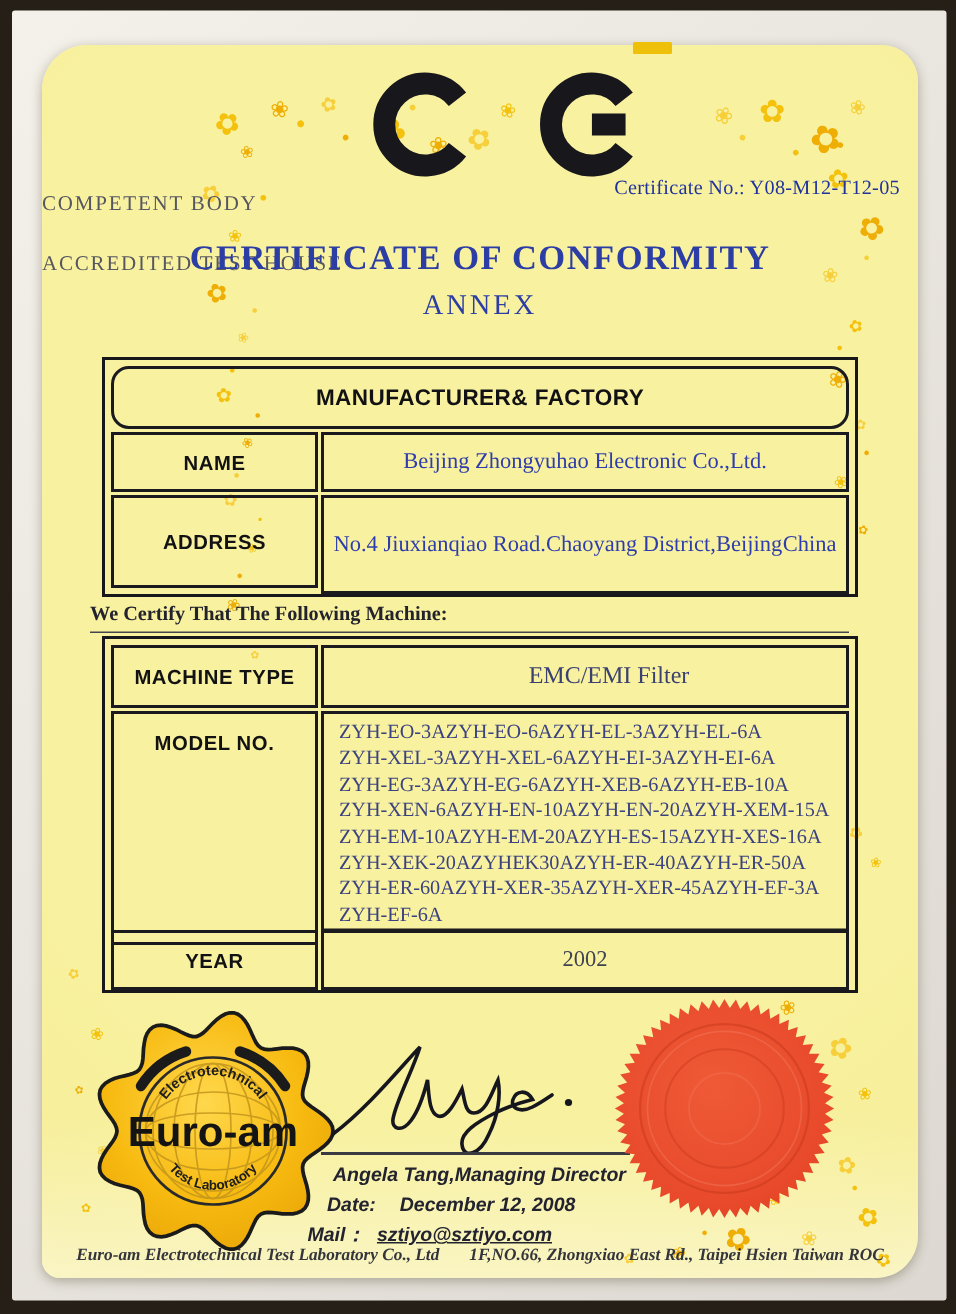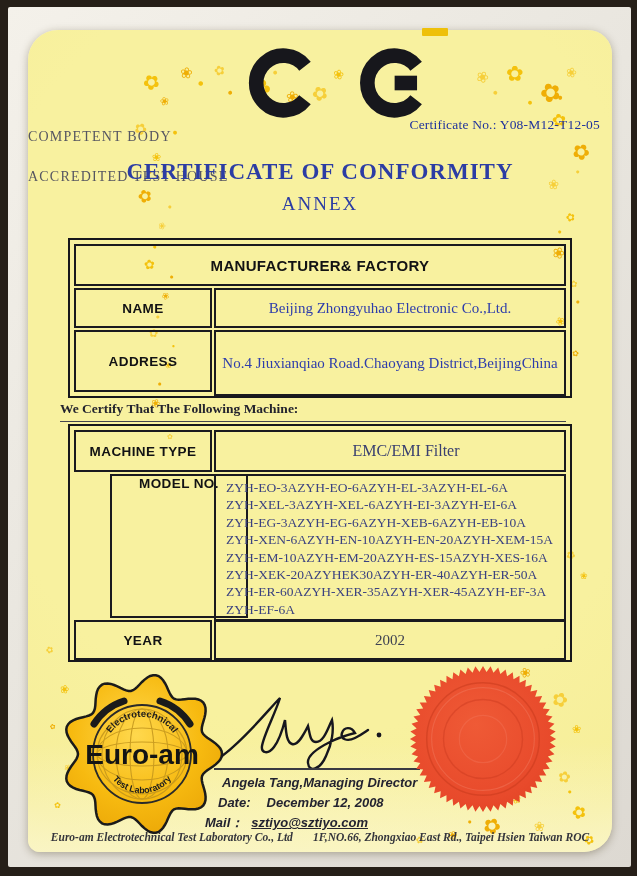--- a/index.html
+++ b/index.html
@@ -31,28 +31,28 @@
   .competent-row{position:absolute;left:0;right:0;top:99px;display:flex;justify-content:center;gap:24px;
     font-size:14px;color:#565661;letter-spacing:1.2px;flex-direction:column;}
   .doc-title{position:absolute;left:0;right:0;top:129px;text-align:center;font-size:23px;color:#2c3da4;letter-spacing:1px;font-weight:700;}
   .doc-subtitle{position:absolute;left:0;right:0;top:163px;text-align:center;font-size:19px;color:#2c3da4;letter-spacing:2px;font-weight:500;}
   .ce{position:absolute;left:220px;top:14px;}
 
   .box-table{position:absolute;border:2px solid #17171c;}
   .cellbox{position:absolute;border:2px solid #1a1a1f;display:flex;align-items:center;justify-content:center;}
   .lbl{font-family:"Liberation Sans",sans-serif;font-weight:700;color:#121214;font-size:13.5px;letter-spacing:.4px;}
   .val{color:#2e3dab;font-size:15px;text-align:center;}
-  .tbl-header{font-family:"Liberation Sans",sans-serif;font-weight:700;color:#121214;font-size:15px;letter-spacing:.3px;}
+  .tbl-header{font-family:"Liberation Sans",sans-serif;font-weight:700;color:#121214;font-size:15px;letter-spacing:.3px;border-radius:12px;}
   .addr-val{flex-direction:row;justify-content:space-evenly;padding:2px 6px;}
   .mt-val{color:#3a4070;font-size:16px;}
   .year-val{color:#3f4252;font-size:15px;}
   .model-box{align-items:stretch;justify-content:flex-start;flex-direction:column;padding:3px 10px 0 10px;}
   .model-line{display:flex;justify-content:flex-start;font-size:13.5px;color:#3b4280;line-height:17.4px;}
   .model-line span{white-space:nowrap;}
-  .lbl-top{align-items:flex-start;padding-top:0;margin-left:36px;}
+  .lbl-top{align-items:flex-start;padding-top:12px;}
 
   .certify{position:absolute;left:32px;top:371px;width:506px;font-size:13.5px;color:#23232e;
     border-bottom:1.5px solid #45454e;padding-bottom:4px;font-weight:bold;}
 
   .sig-line{position:absolute;left:186px;top:738px;width:206px;height:2px;background:#3a3a42;}
   .sig-block{font-family:"Liberation Sans",sans-serif;font-style:italic;font-weight:700;color:#232330;font-size:13px;}
   .sig-name{position:absolute;left:194px;top:745px;}
   .date-row{position:absolute;left:190px;top:765px;}
   .date-row .vv{margin-left:16px;}
   .mail-row{position:absolute;left:177px;top:784px;}

